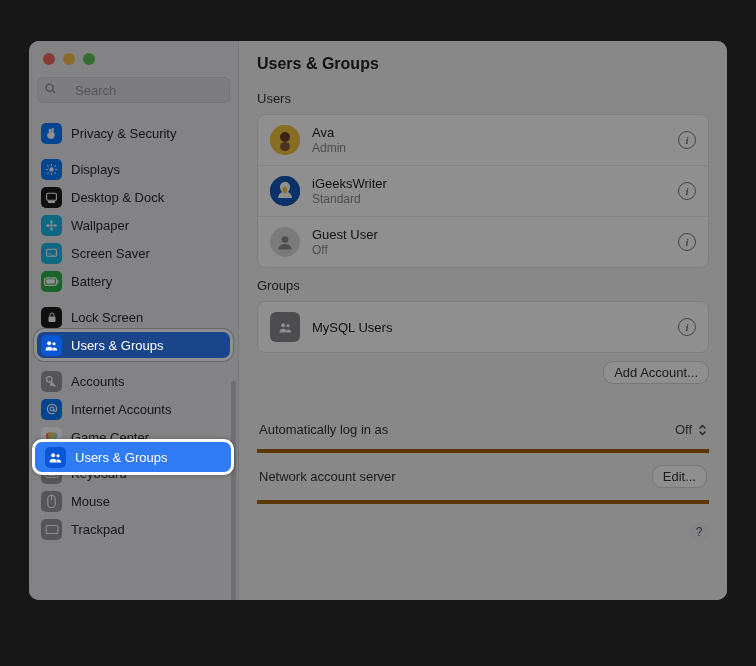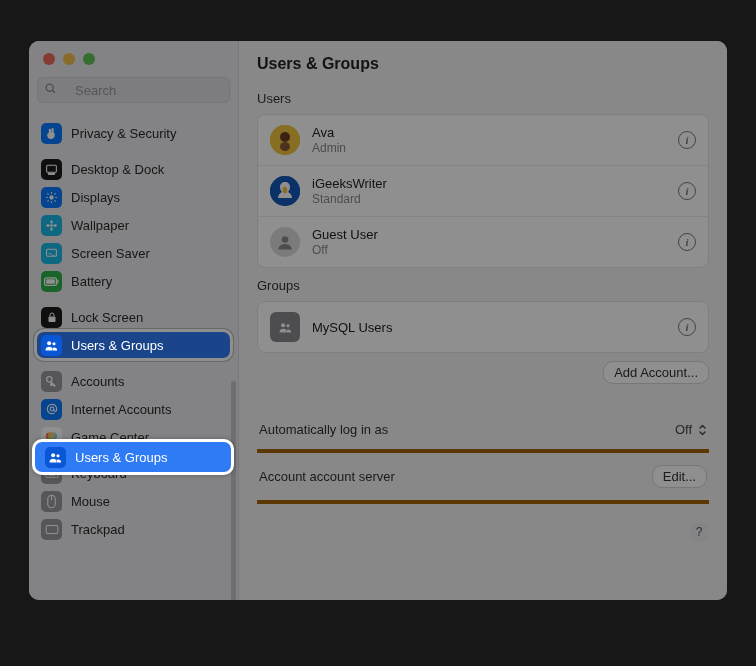--- a/index.html
+++ b/index.html
@@ -233,47 +233,47 @@
             <span class="icon" style="background: rgb(10, 123, 255);">
               <svg width="13" height="13" viewBox="0 0 24 24" fill="#fff">
                 <path d="M7 11V5a2 2 0 014 0v5h1V4a2 2 0 014 0v7l2 1v3c0 4-3 7-7 7s-7-3-7-7v-2l3-2z"></path>
               </svg>
             </span>
             <span class="label">Privacy &amp; Security</span>
           </div>
         </div>
         <div class="nav-group">
           <div class="nav-item">
-            <span class="icon" style="background: rgb(28, 28, 30);">
-              <svg width="13" height="13" viewBox="0 0 24 24" fill="none" stroke="#fff" stroke-width="2">
-                <rect x="3" y="4" width="18" height="13" rx="2"></rect>
-                <rect x="6" y="19" width="12" height="2" rx="1" fill="#fff"></rect>
-              </svg>
-            </span>
-            <span class="label">Desktop &amp; Dock</span>
-          </div>
-          <div class="nav-item">
             <span class="icon" style="background: rgb(10, 123, 255);">
               <svg width="13" height="13" viewBox="0 0 24 24" fill="#fff">
                 <circle cx="12" cy="12" r="4"></circle>
                 <g stroke="#fff" stroke-width="2">
                   <line x1="12" y1="2" x2="12" y2="5"></line>
                   <line x1="12" y1="19" x2="12" y2="22"></line>
                   <line x1="2" y1="12" x2="5" y2="12"></line>
                   <line x1="19" y1="12" x2="22" y2="12"></line>
                   <line x1="4.5" y1="4.5" x2="6.6" y2="6.6"></line>
                   <line x1="17.4" y1="17.4" x2="19.5" y2="19.5"></line>
                   <line x1="4.5" y1="19.5" x2="6.6" y2="17.4"></line>
                   <line x1="17.4" y1="6.6" x2="19.5" y2="4.5"></line>
                 </g>
               </svg>
             </span>
             <span class="label">Displays</span>
           </div>
           <div class="nav-item">
+            <span class="icon" style="background: rgb(28, 28, 30);">
+              <svg width="13" height="13" viewBox="0 0 24 24" fill="none" stroke="#fff" stroke-width="2">
+                <rect x="3" y="4" width="18" height="13" rx="2"></rect>
+                <rect x="6" y="19" width="12" height="2" rx="1" fill="#fff"></rect>
+              </svg>
+            </span>
+            <span class="label">Desktop &amp; Dock</span>
+          </div>
+          <div class="nav-item">
             <span class="icon" style="background: rgb(25, 185, 230);">
               <svg width="13" height="13" viewBox="0 0 24 24" fill="#fff">
                 <circle cx="12" cy="12" r="2.4"></circle>
                 <ellipse cx="12" cy="5.5" rx="2.2" ry="3.2"></ellipse>
                 <ellipse cx="12" cy="18.5" rx="2.2" ry="3.2"></ellipse>
                 <ellipse cx="5.5" cy="12" rx="3.2" ry="2.2"></ellipse>
                 <ellipse cx="18.5" cy="12" rx="3.2" ry="2.2"></ellipse>
               </svg>
             </span>
             <span class="label">Wallpaper</span>
@@ -466,21 +466,21 @@
         <span class="sort-icon">
           <svg width="9" height="14" viewBox="0 0 9 14" fill="none" stroke="#555" stroke-width="1.6" stroke-linecap="round" stroke-linejoin="round">
               <path d="M2 5 L4.5 2.5 L7 5"></path>
               <path d="M2 9 L4.5 11.5 L7 9"></path>
             </svg>
         </span>
       </div>
     </div>
 
     <div class="kv-row">
-      <div class="kv-left">Account account server</div>
+      <div class="kv-left">Network account server</div>
       <div class="kv-right">
         <div class="pill-btn">Edit...</div>
       </div>
     </div>
 
     <div class="help">
       <div class="help-btn">?</div>
     </div>
   </div>
 

